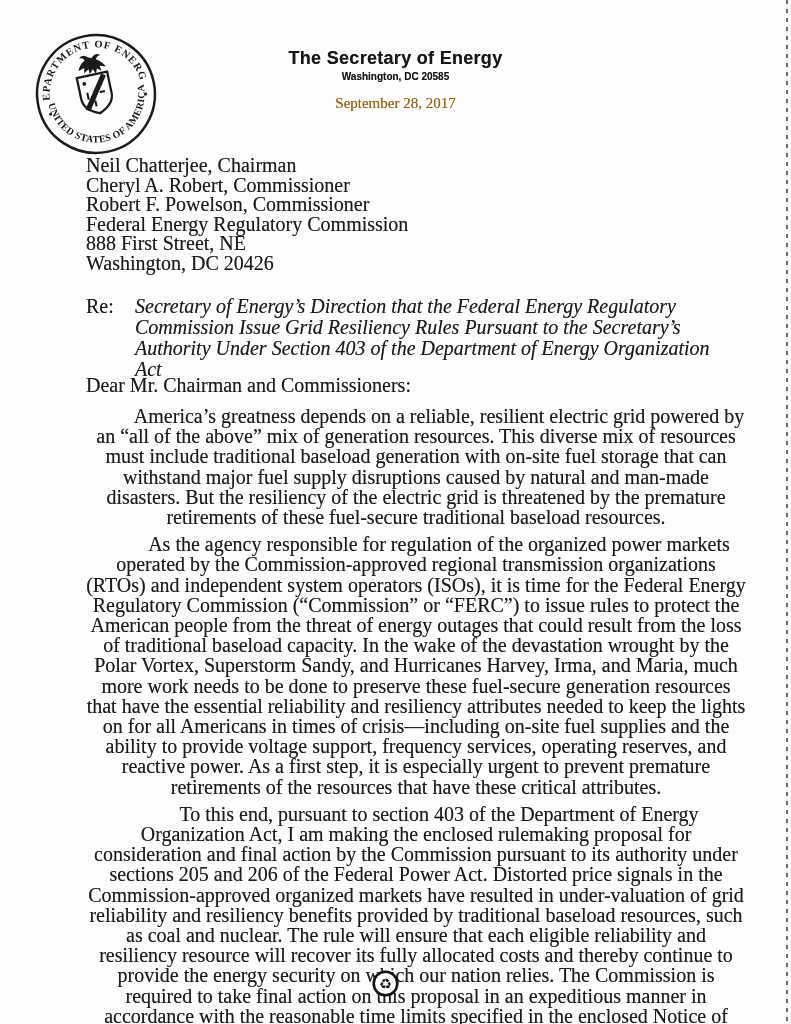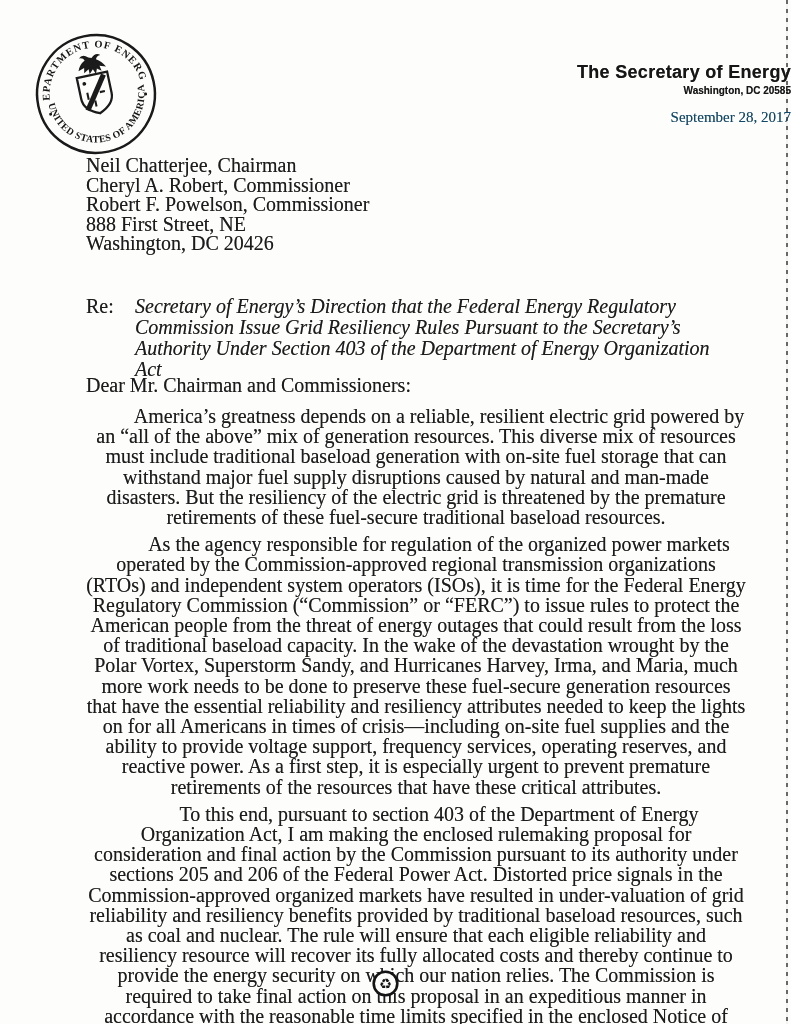--- a/index.html
+++ b/index.html
@@ -34,43 +34,43 @@
     left: 34px;
     top: 32px;
     width: 124px;
     height: 124px;
     transform: rotate(-12deg);
   }
   .letterhead {
     position: absolute;
     left: 0;
     right: 0;
-    top: 62px;
-    text-align: right;
+    top: 48px;
+    text-align: center;
     font-family: "Liberation Sans", sans-serif;
     color: #161616;
   }
   .letterhead .title {
     font-size: 18px;
     font-weight: bold;
     letter-spacing: 0.3px;
     text-shadow: 0 0 0.6px rgba(20,20,20,0.6);
   }
   .letterhead .address {
     font-size: 10px;
     font-weight: bold;
     margin-top: 2px;
     text-shadow: 0 0 0.5px rgba(20,20,20,0.55);
   }
   .letterhead .date {
     font-family: "Liberation Serif", serif;
     font-size: 15px;
     font-weight: normal;
     margin-top: 13px;
-    color: #0c4a6e;
+    color: #a16207;
     text-shadow: 0 0 0.5px rgba(30,30,30,0.5);
   }
   .body-text {
     font-size: 20px;
     line-height: 20.2px;
     text-shadow: 0 0 0.55px rgba(30,30,30,0.55);
   }
   .recipients {
     position: absolute;
     left: 86px;
@@ -165,20 +165,21 @@
   <div class="letterhead">
     <div class="title">The Secretary of Energy</div>
     <div class="address">Washington, DC 20585</div>
     <div class="date">September 28, 2017</div>
   </div>
 
   <div class="recipients body-text">
     <div>Neil Chatterjee, Chairman</div>
     <div>Cheryl A. Robert, Commissioner</div>
     <div>Robert F. Powelson, Commissioner</div>
+    <div>Federal Energy Regulatory Commission</div>
     <div>888 First Street, NE</div>
     <div>Washington, DC 20426</div>
   </div>
 
   <div class="re-block body-text">
     <div class="re-label">Re:</div>
     <div class="re-text">Secretary of Energy’s Direction that the Federal Energy Regulatory Commission Issue Grid Resiliency Rules Pursuant to the Secretary’s Authority Under Section 403 of the Department of Energy Organization Act</div>
   </div>
 
   <div class="salutation body-text">Dear Mr. Chairman and Commissioners:</div>

